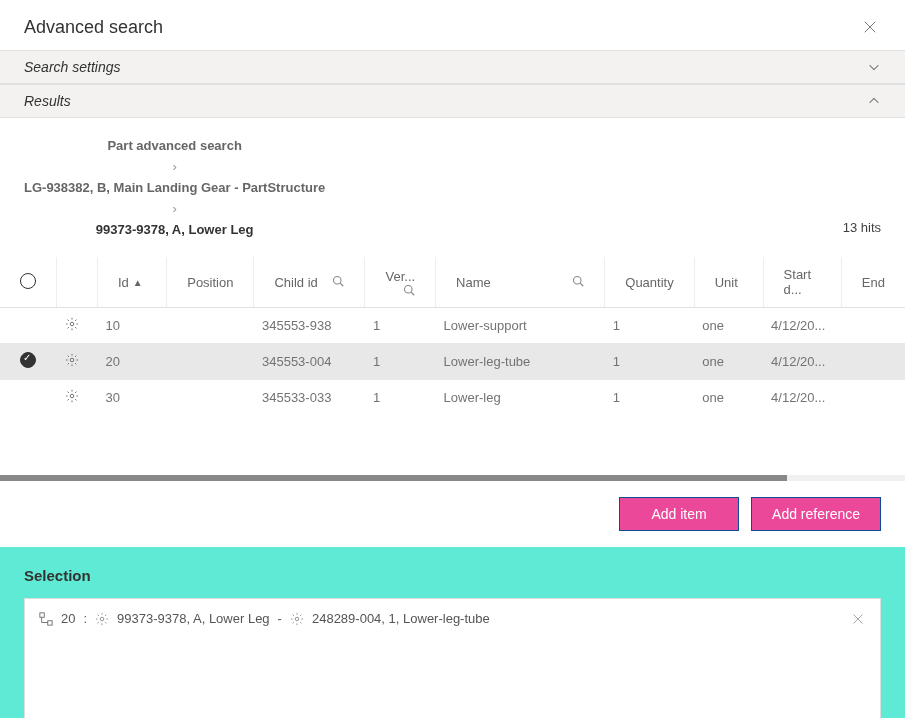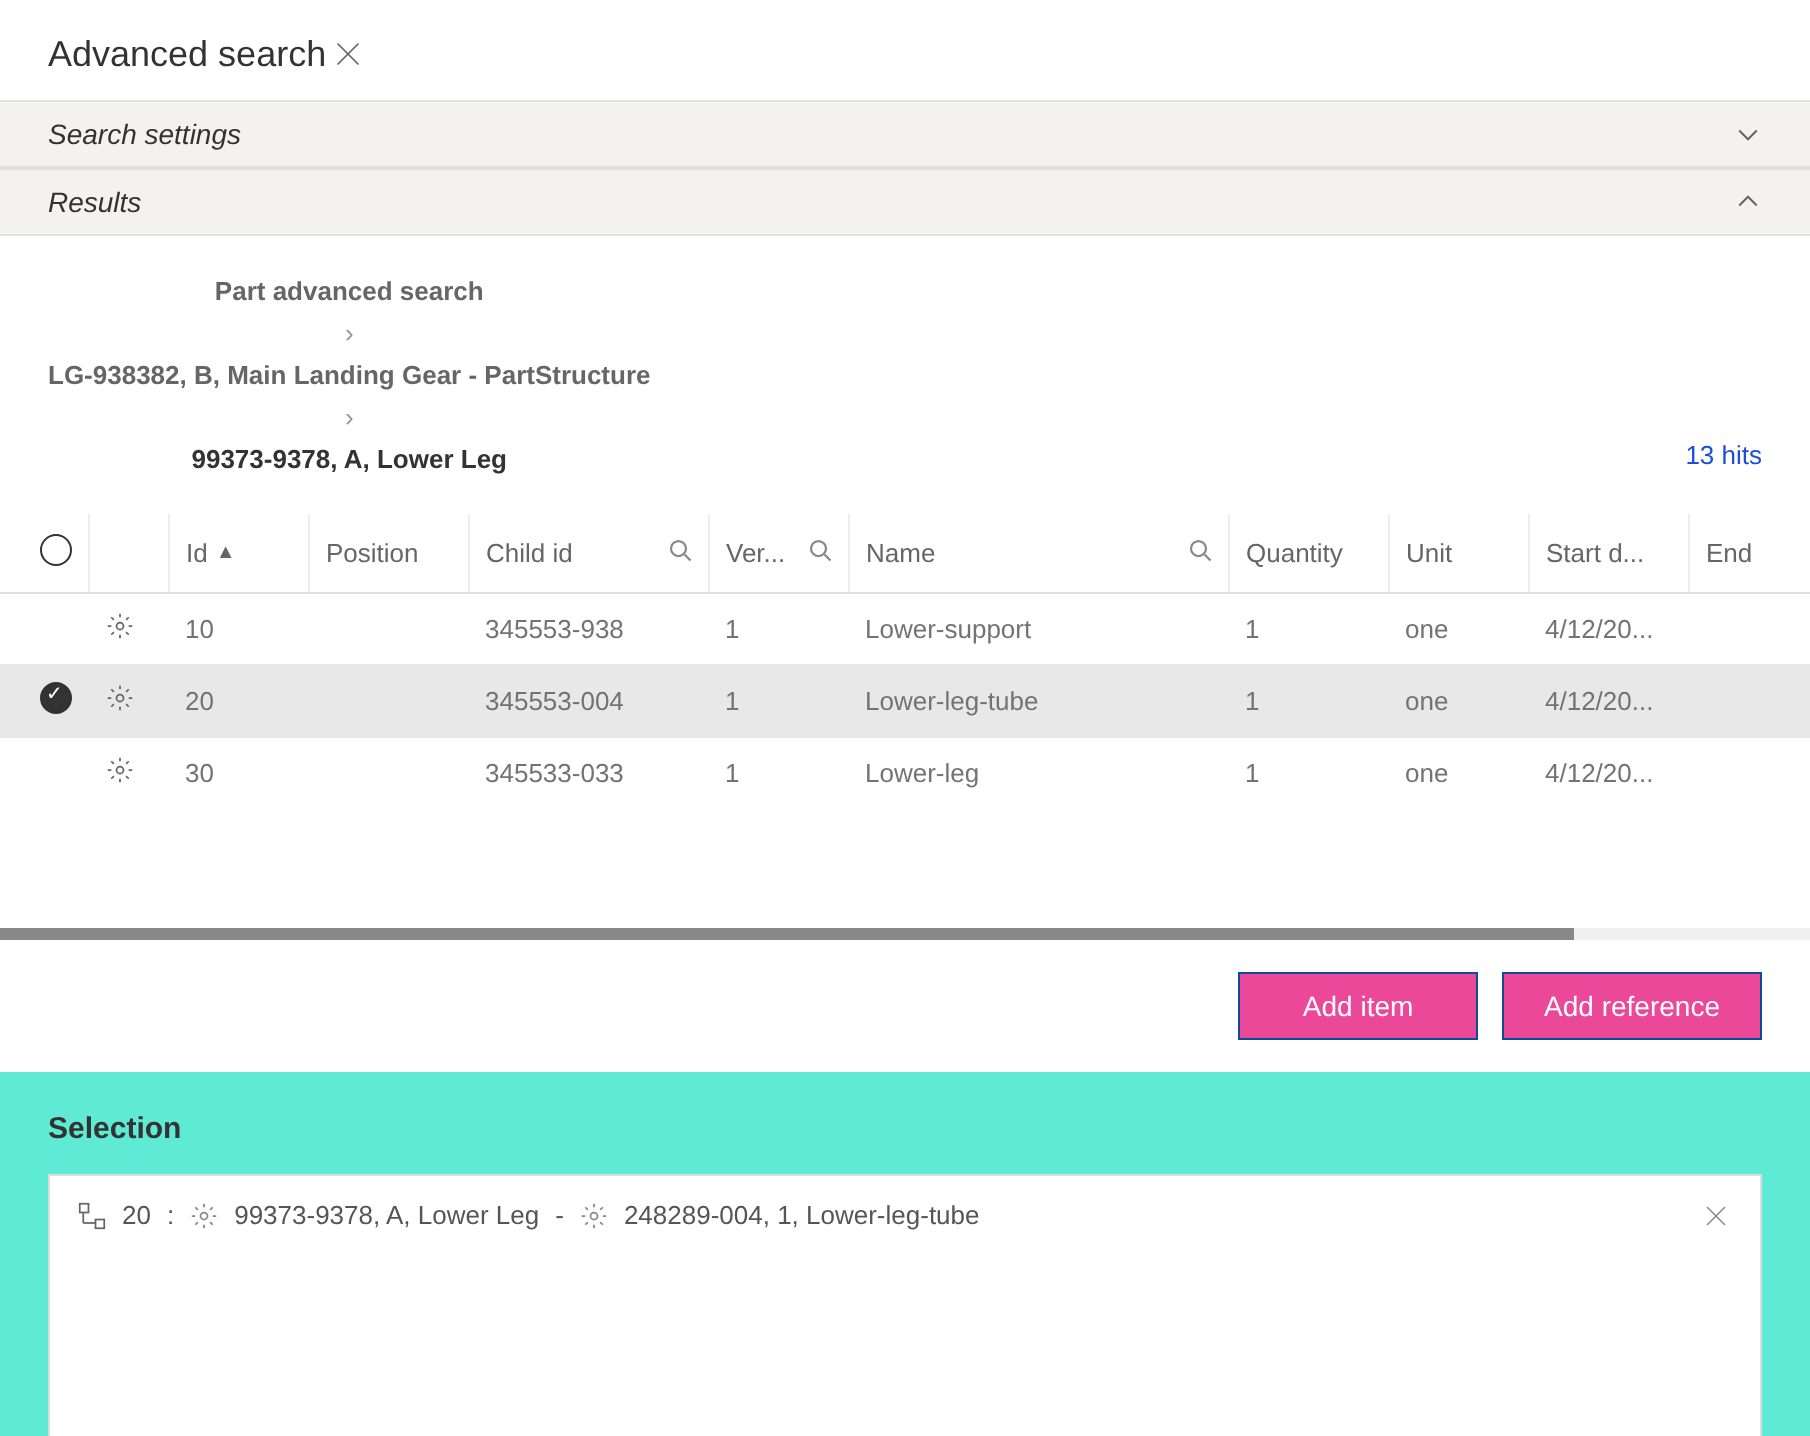--- a/index.html
+++ b/index.html
@@ -1,34 +1,34 @@
 <!DOCTYPE html>
 <html><head>
   <meta charset="utf-8">
   <style>
     * { margin: 0; padding: 0; box-sizing: border-box; font-family: "Segoe UI", Arial, sans-serif; }
     body { background: #fff; width: 905px; height: 718px; overflow: hidden; font-size: 13px; color: #333; }
     
-    .header { display: flex; align-items: center; padding: 16px 24px 12px; }
+    .header { display: flex; justify-content: space-between; align-items: center; padding: 16px 24px 12px; }
     .header-title { font-size: 18px; font-weight: 400; color: #333; }
     .close-x { cursor: pointer; padding: 4px; color: #666; }
     
     .section-header { background: #f3f2f1; border-top: 1px solid #e0e0e0; border-bottom: 1px solid #e0e0e0; padding: 8px 24px; display: flex; justify-content: space-between; align-items: center; cursor: pointer; font-style: italic; }
     .section-title { font-size: 14px; color: #333; }
     .chevron { color: #666; }
     
     .breadcrumb-area { padding: 20px 24px; display: flex; justify-content: space-between; align-items: flex-end; }
     .breadcrumb { display: flex; align-items: center; gap: 6px; flex-wrap: wrap; font-size: 13px; flex-direction: column; }
     .breadcrumb-link { color: #666; cursor: pointer; font-weight: 600; }
     .breadcrumb-sep { color: #999; }
     .breadcrumb-current { color: #333; font-weight: 600; }
-    .hit-count { color: #1d4ed8; font-size: 13px; margin-bottom: 2px; margin-left: 47px; }
+    .hit-count { color: #404040; font-size: 13px; margin-bottom: 2px; margin-left: 47px; }
     
     .table { width: 100%; border-collapse: collapse; }
-    .table th { text-align: left; font-weight: 400; color: #666; padding: 10px 8px; border-bottom: 1px solid #e0e0e0; font-size: 13px; position: relative; border-right: 1px solid #eee; }
+    .table th { text-align: left; font-weight: 400; color: #666; padding: 10px 20px; border-bottom: 1px solid #e0e0e0; font-size: 13px; position: relative; border-right: 1px solid #eee; }
     .table th:last-child { border-right: none; }
     .table td { padding: 9px 8px; font-size: 13px; color: #737373; }
     .table tr.selected { background: #e8e8e8; }
     .th-inner { display: flex; align-items: center; gap: 4px; }
     .sort-caret { font-size: 10px; color: #666; }
     .col-search { float: right; color: #888; cursor: pointer; }
     
     .checkbox-circle { width: 16px; height: 16px; border: 1px solid #333; border-radius: 50%; cursor: pointer; display: inline-block; }
     .checkbox-circle.checked { background: #333; border-color: #333; position: relative; }
     .checkbox-circle.checked::after { content: "✓"; color: #fff; font-size: 10px; position: absolute; top: -1px; left: 2px; }

